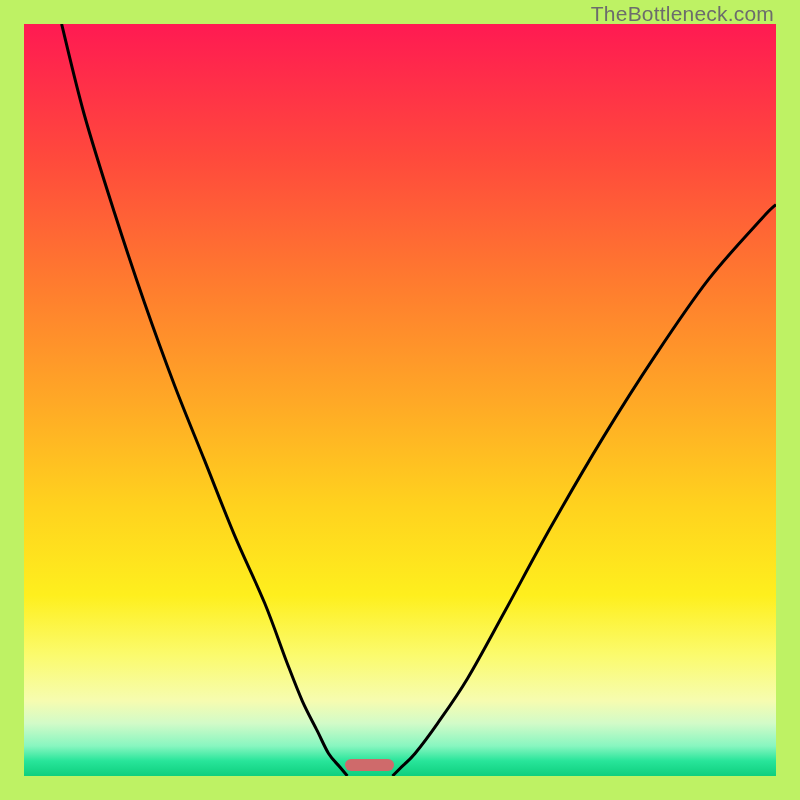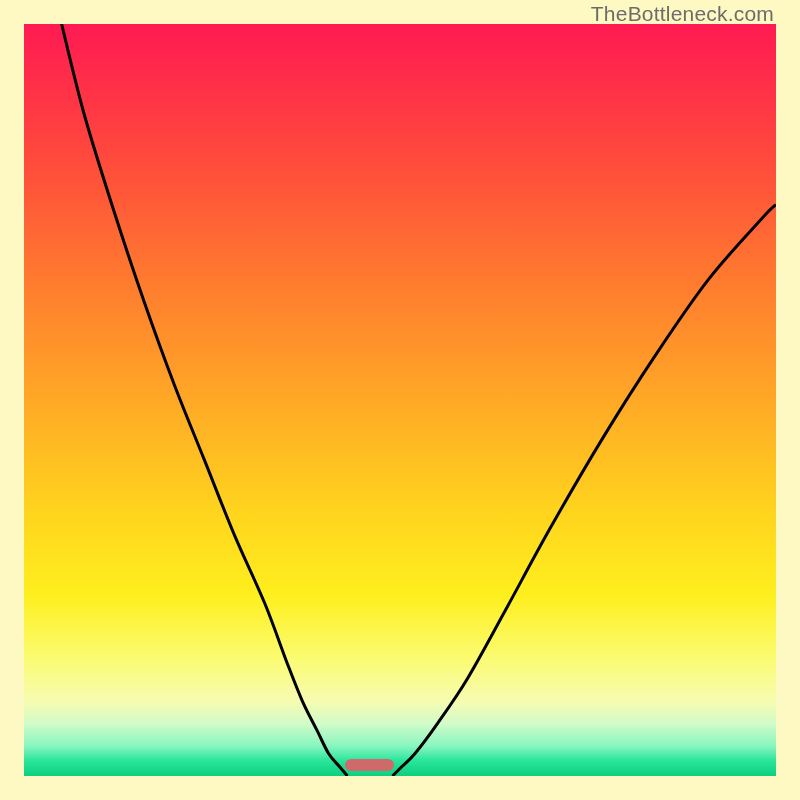--- a/index.html
+++ b/index.html
@@ -10,21 +10,21 @@
     overflow: hidden;
     background: #000;
     font-family: Arial, Helvetica, sans-serif;
   }
   .frame {
     position: absolute;
     top: 0;
     left: 0;
     width: 800px;
     height: 800px;
-    background: #fef9c3;
+    background: #bef264;
   }
   .plot-area {
     position: absolute;
     top: 24px;
     left: 24px;
     width: 752px;
     height: 752px;
     background: linear-gradient(
       to bottom,
       #ff1a52 0%,

